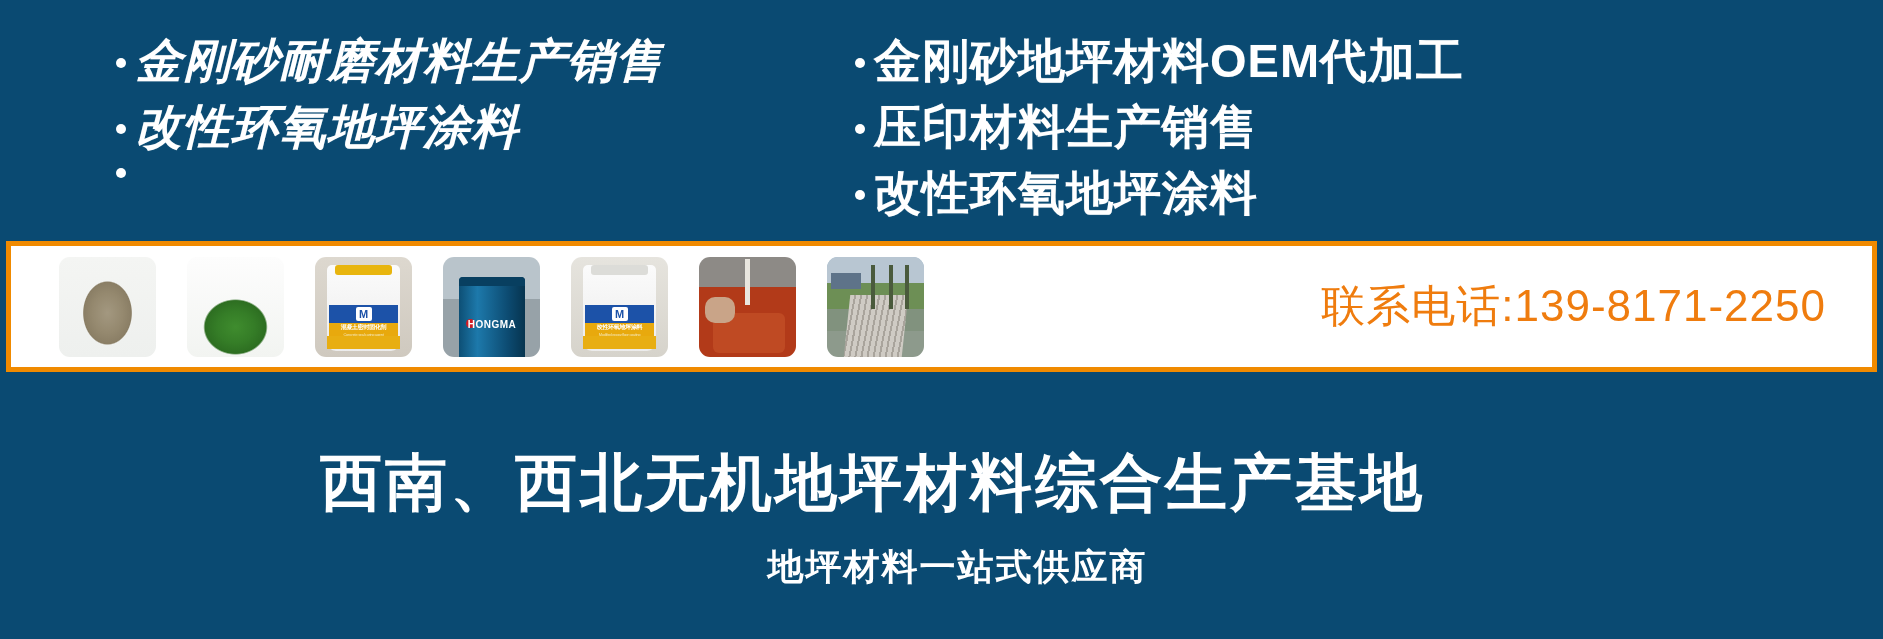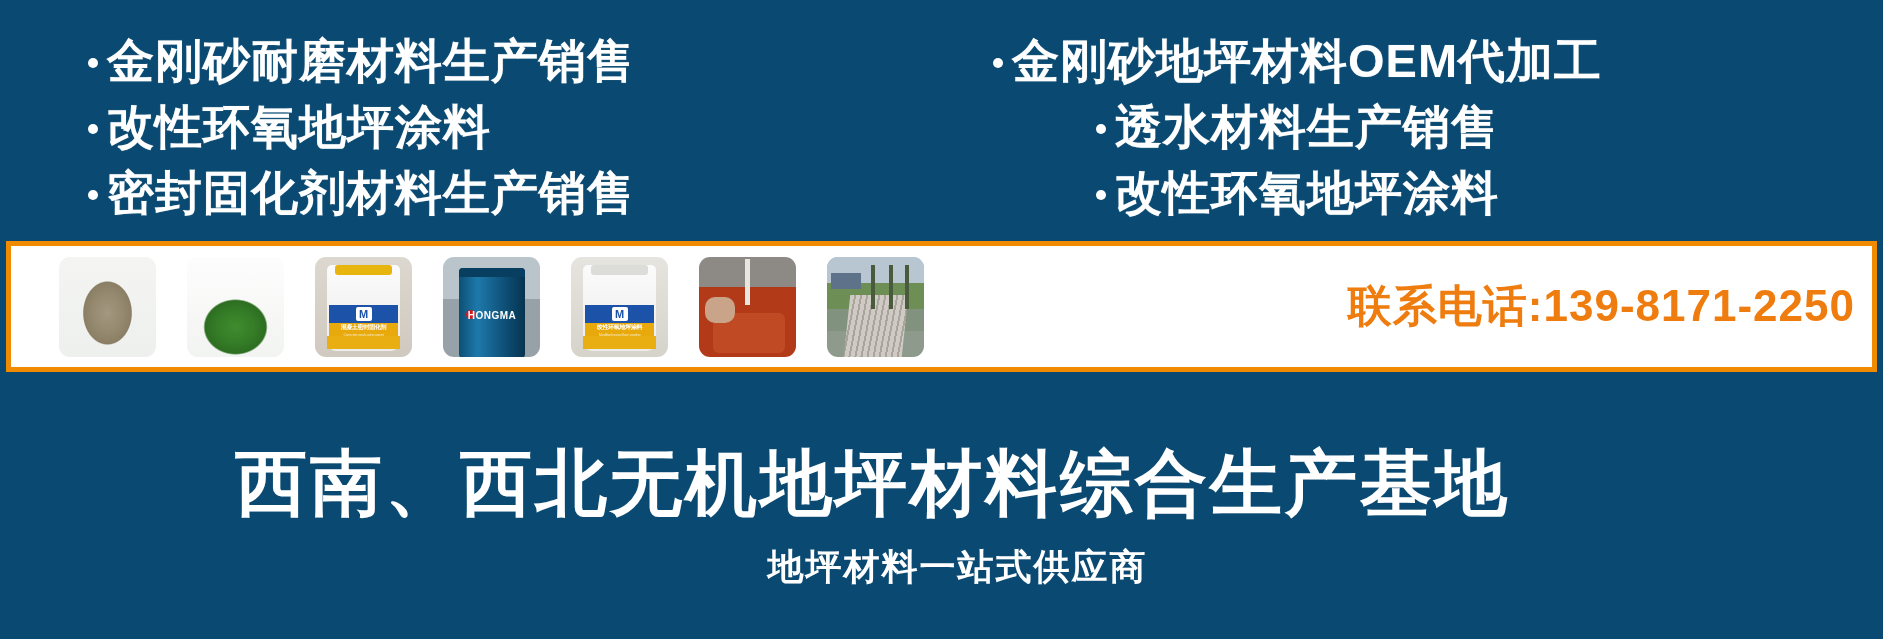--- a/index.html
+++ b/index.html
@@ -18,22 +18,22 @@
   
   #features{
     position:absolute;left:0;top:34px;width:1883px;height:200px;
     display:flex;
     box-sizing:border-box;
   }
   .feat-col{
     display:flex;flex-direction:column;justify-content:flex-start;
     gap:12px;
   }
-  #col-left{width:740px;padding-left:88px;box-sizing:border-box;}
-  #col-right{width:1000px;padding-left:115px;box-sizing:border-box;align-items:center;}
+  #col-left{width:740px;padding-left:116px;box-sizing:border-box;font-style:italic;}
+  #col-right{width:1000px;padding-left:115px;box-sizing:border-box;}
 
   .feat-item{
     display:flex;align-items:center;
     color:#ffffff;
     font-size:47px;
     line-height:54px;
     font-weight:bold;
     letter-spacing:1px;
     white-space:nowrap;
     text-shadow:0 0 1px rgba(255,255,255,.35);
@@ -108,21 +108,21 @@
     color:#1c52a8;font-size:11px;font-weight:bold;line-height:14px;text-align:center;
   }
   .pail-txt{
     position:absolute;left:0;right:0;top:58px;text-align:center;
     font-size:6px;color:#ffffff;font-weight:bold;letter-spacing:-.3px;
   }
   .pail-txt small{display:block;font-size:4px;color:#f3e7b5;font-weight:normal;}
   .pail-base{position:absolute;left:0;right:0;bottom:2px;height:13px;background:#e8ae12;}
 
   .drum{
-    position:absolute;left:16px;top:11px;width:66px;height:90px;
+    position:absolute;left:16px;top:20px;width:66px;height:90px;
     background:linear-gradient(90deg,#0d4f75 0%,#1d79ab 28%,#0c4a70 75%,#06344f 100%);
     border-radius:4px;
   }
   .drum-top{position:absolute;left:0;right:0;top:0;height:9px;background:#083f60;border-radius:4px 4px 0 0;}
   .drum-word{
     position:absolute;left:0;right:0;top:42px;text-align:center;
     color:#fff;font-size:10px;font-weight:bold;letter-spacing:.5px;
   }
   .drum-dot{
     position:absolute;left:7px;top:42px;width:9px;height:9px;border-radius:50%;background:#cf1b24;
@@ -135,34 +135,34 @@
   .path-strip{position:absolute;left:20px;top:38px;width:58px;height:62px;
      background:repeating-linear-gradient(95deg,#cfcbc4 0 4px,#a9a49c 4px 6px);
      transform:skewX(-6deg);}
   .path-water{position:absolute;left:0;right:0;top:52px;height:22px;background:#7e8f7a;opacity:.75;}
   .path-sky{position:absolute;left:0;right:0;top:0;height:26px;background:#b8c6d2;}
   .path-bld{position:absolute;left:4px;top:16px;width:30px;height:16px;background:#5e7389;}
   .path-tree{position:absolute;top:8px;width:4px;height:44px;background:#4a5a3c;}
 
   #phone{
     margin-left:auto;
-    padding-right:17px;
+    padding-right:46px;
     color:#ef7c0e;
     font-size:44px;
-    font-weight:bold;
+    font-weight:normal;
     white-space:nowrap;
     letter-spacing:1px;
   }
 
   
   #headline{
     position:absolute;left:0;top:448px;width:1745px;
     text-align:center;
     color:#ffffff;
-    font-size:72px;
+    font-size:62px;
     font-weight:bold;
     letter-spacing:3px;
     line-height:70px;
     white-space:nowrap;
   }
   #subhead{
     position:absolute;left:16px;top:545px;width:1883px;
     text-align:center;
     color:#ffffff;
     font-size:36px;
@@ -183,32 +183,31 @@
       <div class="feat-item">
         <span class="bullet"></span>
         <span>金刚砂耐磨材料生产销售</span>
       </div>
       <div class="feat-item">
         <span class="bullet"></span>
         <span>改性环氧地坪涂料</span>
       </div>
       <div class="feat-item">
         <span class="bullet"></span>
-        <span>密封固化剂材料生产销售</span>
       </div>
     </div>
 
     <div class="feat-col" id="col-right">
       <div class="feat-item">
         <span class="bullet"></span>
         <span>金刚砂地坪材料OEM代加工</span>
       </div>
       <div class="feat-item">
         <span class="bullet"></span>
-        <span>透水材料生产销售</span>
+        <span>压印材料生产销售</span>
       </div>
       <div class="feat-item">
         <span class="bullet"></span>
         <span>改性环氧地坪涂料</span>
       </div>
     </div>
 
   </div>
 
   <div id="panel">

